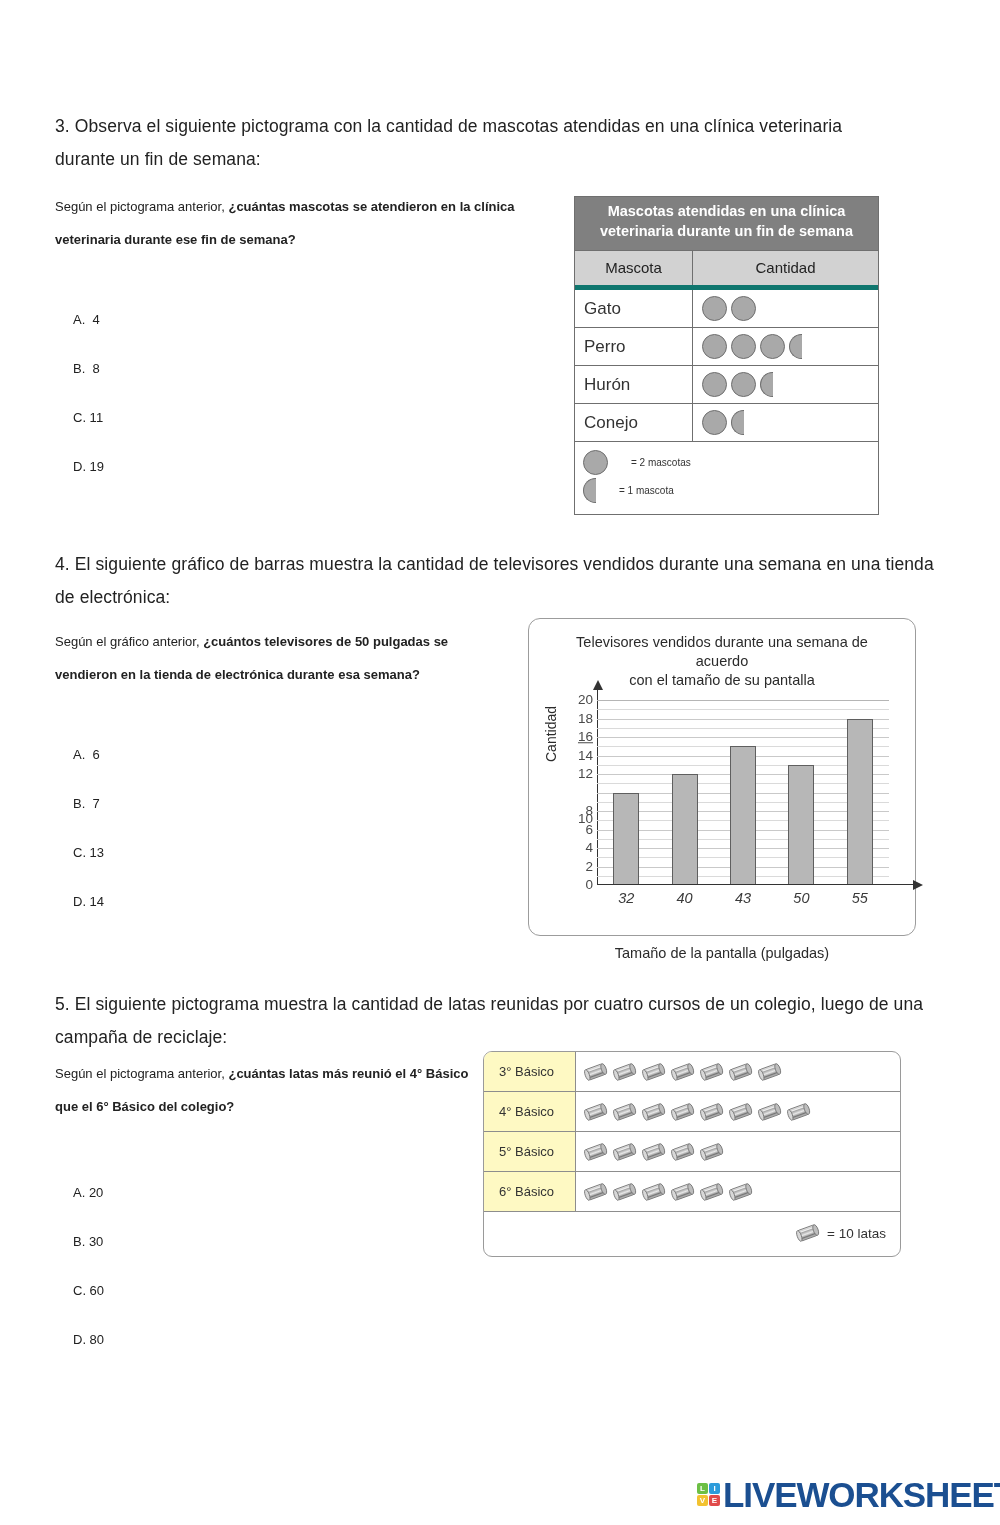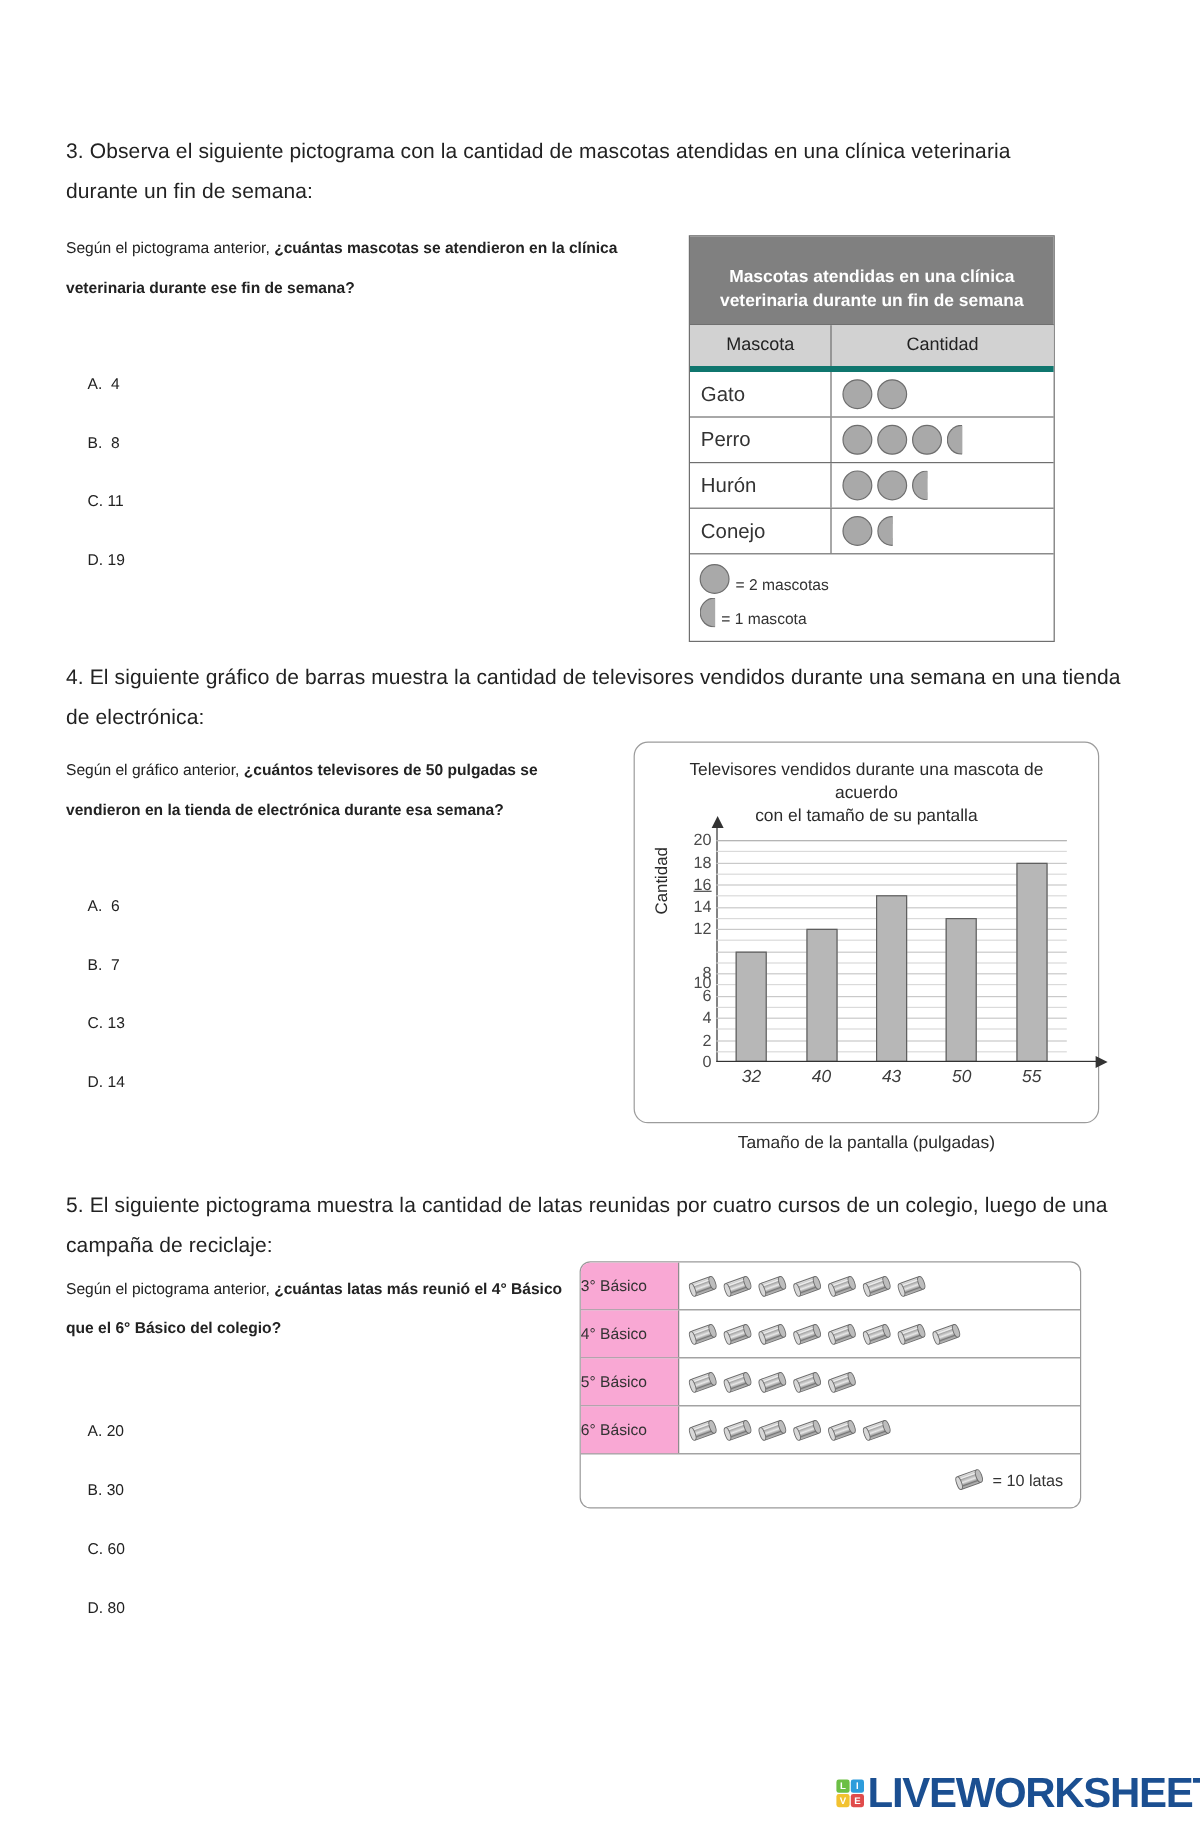--- a/index.html
+++ b/index.html
@@ -57,21 +57,21 @@
     background: #fff;
     width: 305px;
   }
   .pets-title {
     background: #808080;
     color: #ffffff;
     font-weight: bold;
     font-size: 14.5px;
     line-height: 20px;
     text-align: center;
-    padding: 24px 10px 9px;
+    padding: 4px 10px 9px;
     border-bottom: 1px solid #6f6f6f;
   }
   .pets-subhead {
     display: flex;
     background: #d2d2d2;
     border-bottom: 5px solid #0f766e;
   }
   .pets-subhead .c1 {
     width: 118px;
     text-align: center;
@@ -108,23 +108,23 @@
     display: flex;
     align-items: center;
     gap: 4px;
     padding: 6px 0 6px 9px;
   }
   .pets-legend {
     padding: 6px 0 8px 8px;
   }
   .legend-line {
     display: flex;
-    align-items: flex-end;
-    gap: 5px;
-    font-size: 13px;
+    align-items: center;
+    gap: 23px;
+    font-size: 10px;
     color: #333;
     margin: 2px 0 3px;
   }
 
   .disc {
     width: 25px; height: 25px;
     border-radius: 50%;
     background: #a9a9a9;
     border: 1.4px solid #6e6e6e;
     flex: none;
@@ -288,27 +288,27 @@
     padding: 8px 6px;
     border-bottom: 1px solid #8d8d8d;
     font-weight: normal;
   }
   .cans-row {
     display: flex;
     border-bottom: 1px solid #8d8d8d;
     min-height: 40px;
   }
   .cans-row .lbl {
-    width: 82px;
-    background: #f9a8d4;
+    width: 92px;
+    background: #fef9c3;
     font-size: 13px;
     color: #333;
     display: flex;
     align-items: center;
-    padding-left: 0;
+    padding-left: 15px;
     border-right: 1px solid #8d8d8d;
     flex: none;
   }
   .cans-row .cells {
     flex: 1;
     display: flex;
     align-items: center;
     gap: 2px;
     padding: 5px 0 5px 6px;
   }
@@ -437,21 +437,21 @@
 
   <div class="options" style="left:55px; top:730px;">
     <div class="opt">A.  6</div>
     <div class="opt">B.  7</div>
     <div class="opt">C. 13</div>
     <div class="opt">D. 14</div>
   </div>
 
   <div class="chart-card" style="left:528px; top:618px; width:388px; height:318px;">
     <div class="chart-title">
-      <div>Televisores vendidos durante una mascota de acuerdo</div>
+      <div>Televisores vendidos durante una semana de acuerdo</div>
       <div>con el tamaño de su pantalla</div>
     </div>
     <div class="plot-wrap">
       <div class="ylabel">Cantidad</div>
       <div class="ticks" id="y-ticks">
           <div class="tick" style="top: 185px;">0</div>
           <div class="tick" style="top: 166.5px;">2</div>
           <div class="tick" style="top: 148px;">4</div>
           <div class="tick" style="top: 129.5px;">6</div>
           <div class="tick" style="top: 111px;">8</div>

